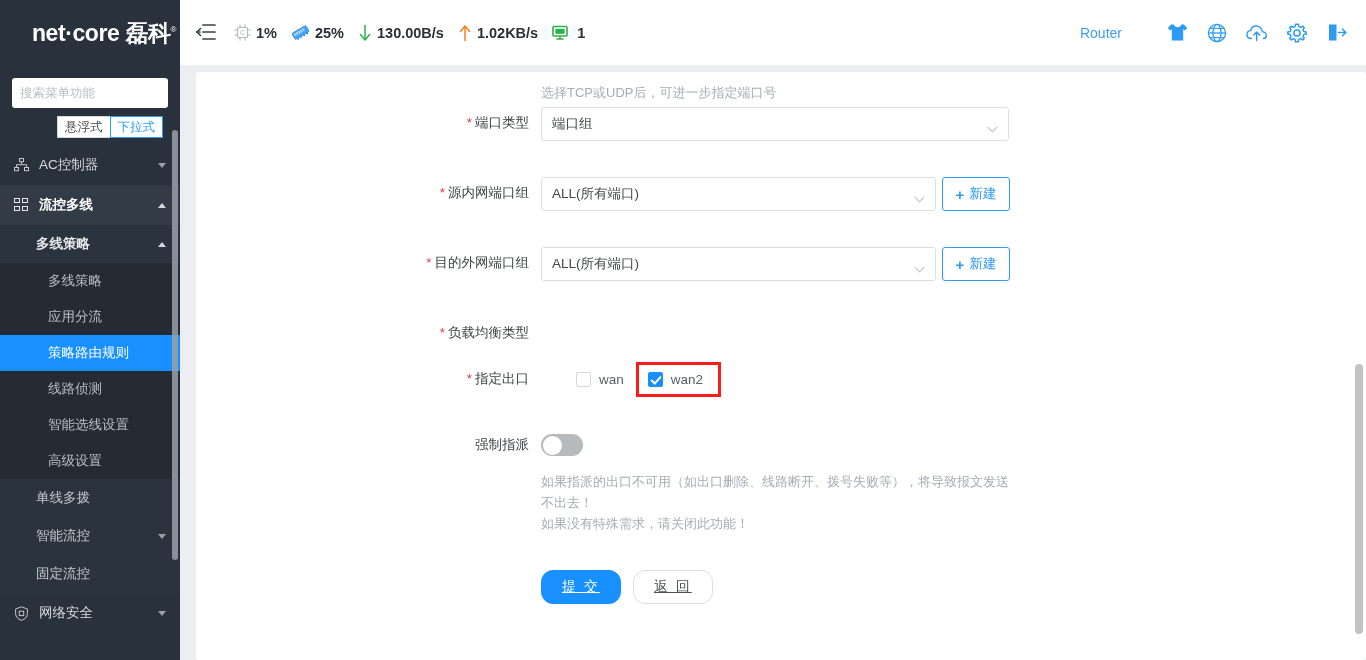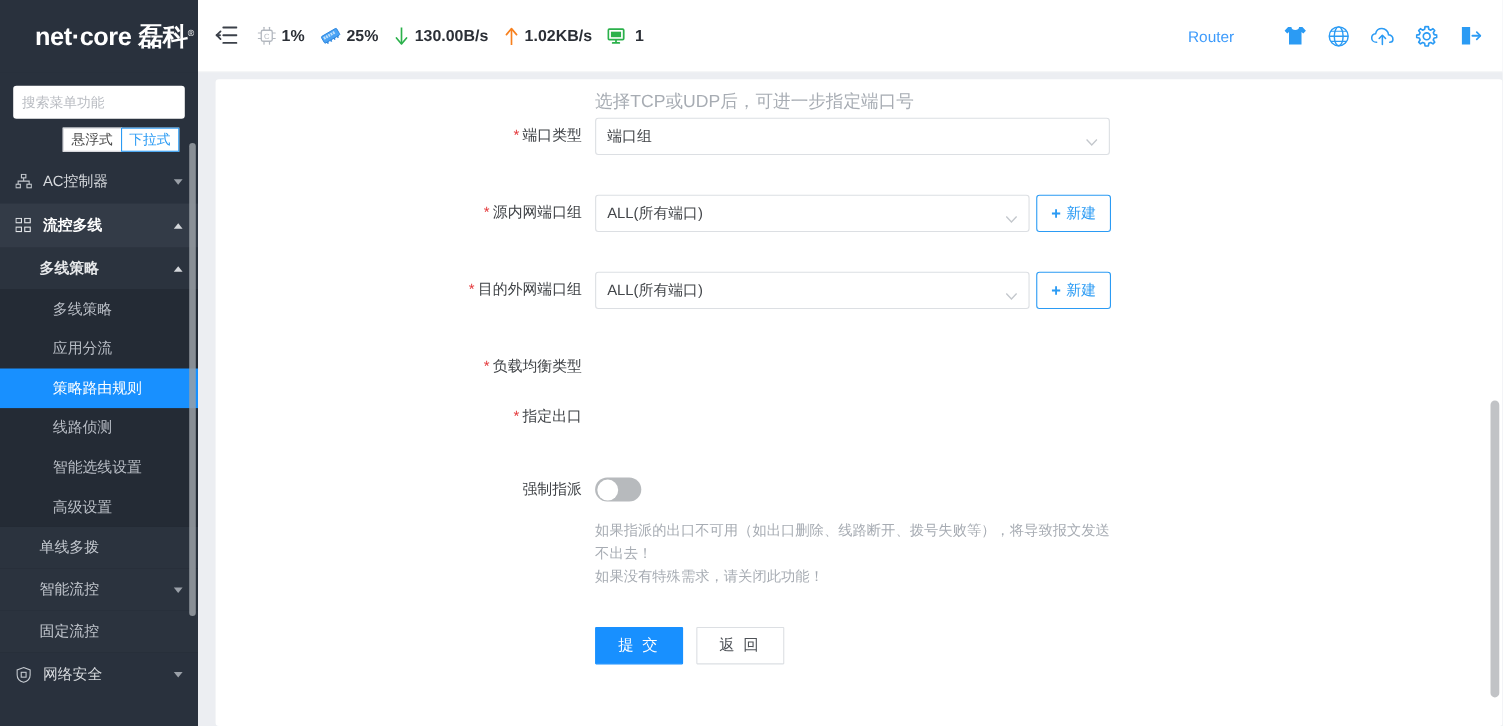--- a/index.html
+++ b/index.html
@@ -162,21 +162,21 @@
     text-align: right;
     padding-right: 12px;
     font-size: 13.5px;
     color: #3f4246;
     line-height: 32px;
     white-space: nowrap;
   }
   .req { color: #e4393c; margin-right: 3px; font-family:"Liberation Sans",sans-serif;}
   .fctl { flex: 1; }
   .hint {
-    font-size: 16px; color: #a7acb3; line-height: 21px;
+    font-size: 13px; color: #a7acb3; line-height: 21px;
   }
   .sel {
     width: 468px; height: 34px;
     border: 1px solid #dcdfe3; border-radius: 3px;
     display: flex; align-items: center;
     padding: 0 10px;
     font-size: 13.5px; color: #43464a;
     background: #fff; cursor: pointer;
   }
   .sel .val { flex: 1; }
@@ -225,23 +225,23 @@
     position: absolute; left: 1.5px; top: 1.5px;
     width: 19px; height: 19px; border-radius: 50%;
     background: #fff;
   }
 
   .notes { font-size: 13px; color: #a7acb3; line-height: 21px; width: 470px; }
 
   .btns { display: flex; align-items: center; gap: 12px; }
   .btn {
     height: 34px; padding: 0 20px;
-    border-radius: 1px; font-size: 14px;
+    border-radius: 12px; font-size: 14px;
     display: flex; align-items: center; justify-content: center;
-    cursor: pointer; letter-spacing: 2px;
+    cursor: pointer; letter-spacing: 2px; text-decoration: underline;
   }
   .btn-primary { background: #1890ff; color: #fff; border: 1px solid #1890ff; }
   .btn-default { background: #fff; color: #4e5257; border: 1px solid #dcdfe3; }
 
   .main-scroll {
     position: absolute; right: 3px; top: 292px;
     width: 8px; height: 270px;
     background: #c1c3c6; border-radius: 4px;
   }
 </style>
@@ -550,20 +550,34 @@
           <div class="frow" style="margin-bottom:14px;">
             <div class="flabel">
               <span class="req">*</span><span>负载均衡类型</span>
             </div>
           </div>
 
           <div class="frow" style="margin-bottom:34px;gap:35px;">
             <div class="flabel">
               <span class="req">*</span><span>指定出口</span>
             </div>
+            <div class="fctl">
+              <div class="cbrow">
+                <div class="cb">
+                  <span class="box"></span>
+                  <span class="cblbl">wan</span>
+                </div>
+                <div class="redbox">
+                  <div class="cb checked">
+                    <span class="box"></span>
+                    <span class="cblbl">wan2</span>
+                  </div>
+                </div>
+              </div>
+            </div>
           </div>
 
           <div class="frow" style="margin-bottom:36px;">
             <div class="flabel">
               <span>强制指派</span>
             </div>
             <div class="fctl">
               <div style="height:32px;display:flex;align-items:center;">
                 <div class="toggle">
                   <span class="knob"></span>

